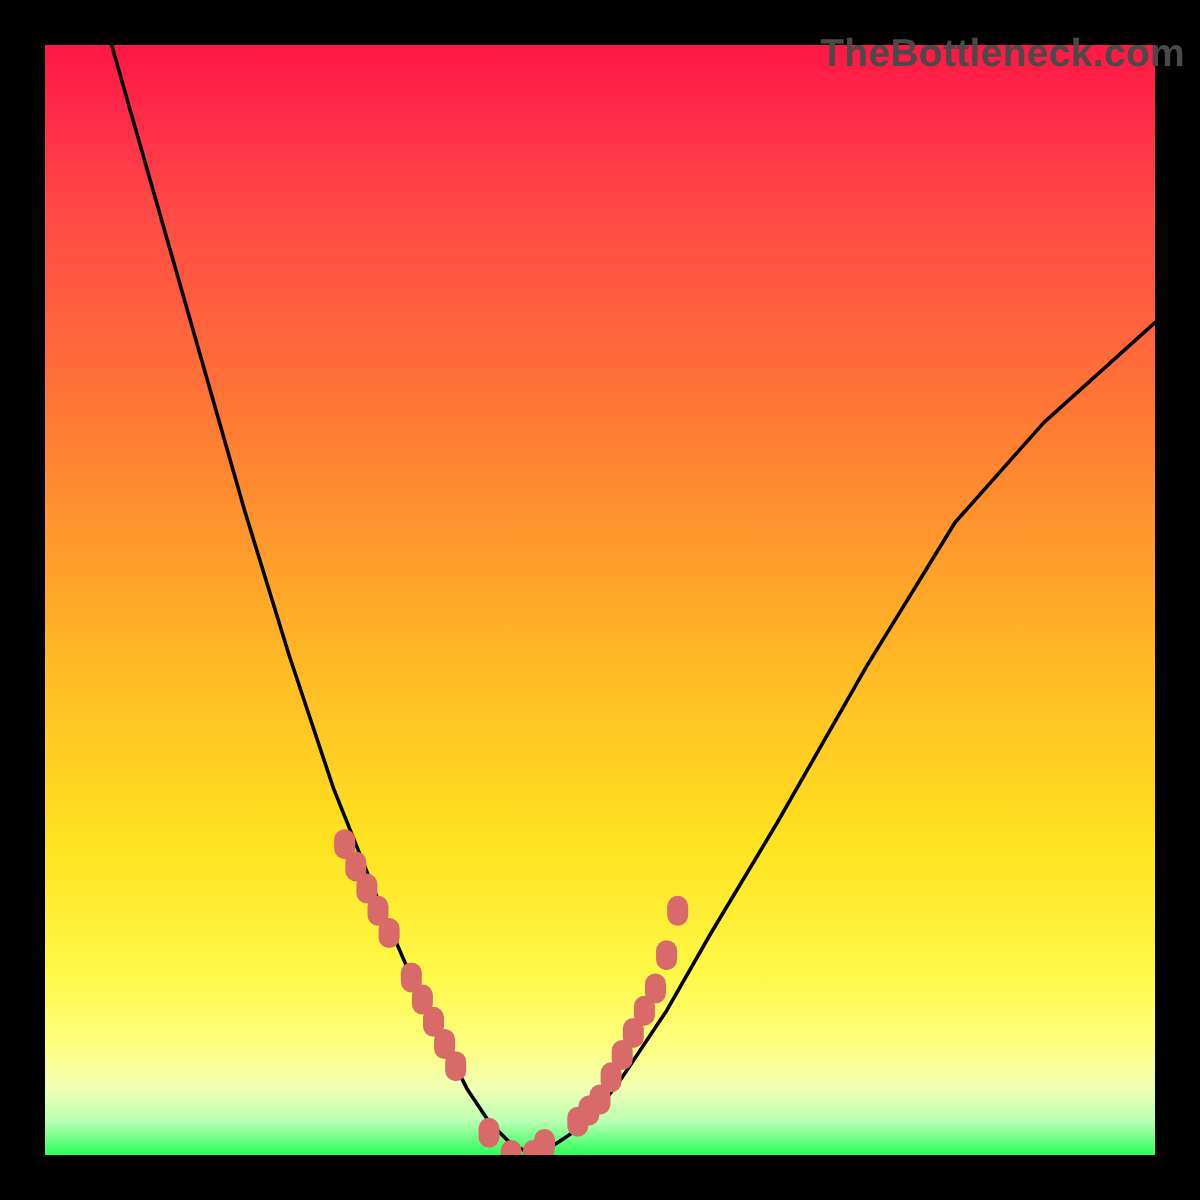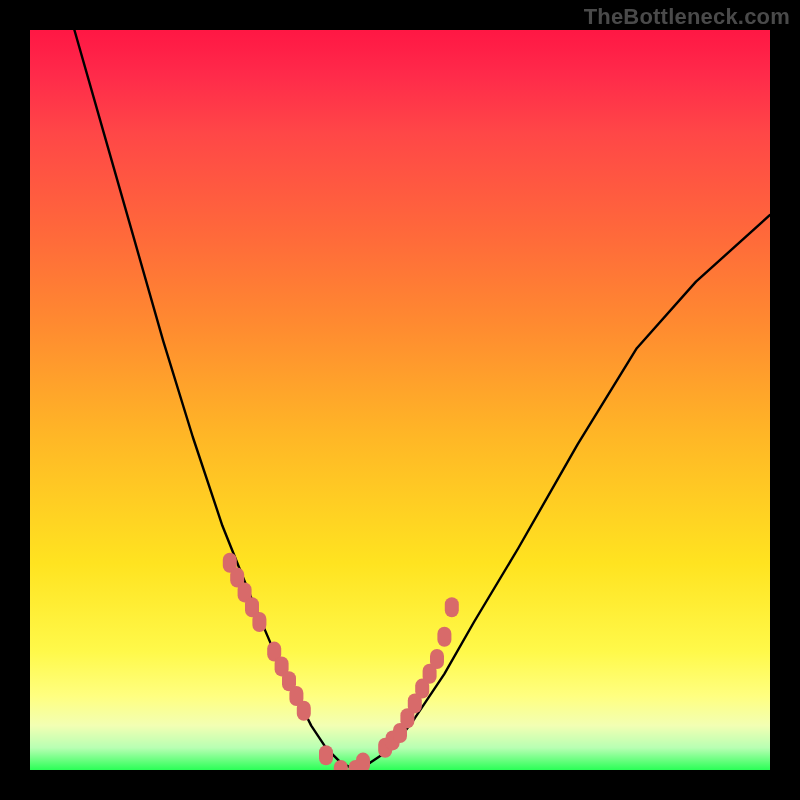--- a/index.html
+++ b/index.html
@@ -5,24 +5,24 @@
   * { margin: 0; padding: 0; box-sizing: border-box; }
   html, body { width: 800px; height: 800px; overflow: hidden; background: #000; }
   .frame {
     position: relative;
     width: 800px;
     height: 800px;
     background: #000;
   }
   .watermark {
     position: absolute;
-    top: 4px;
+    top: 20px;
     right: 10px;
     font-family: Arial, Helvetica, sans-serif;
-    font-size: 22px;
+    font-size: 26px;
     font-weight: 600;
     color: #4a4a4a;
     letter-spacing: 0.2px;
     z-index: 20;
   }
   .plot {
     position: absolute;
     left: 30px;
     top: 30px;
     width: 740px;

